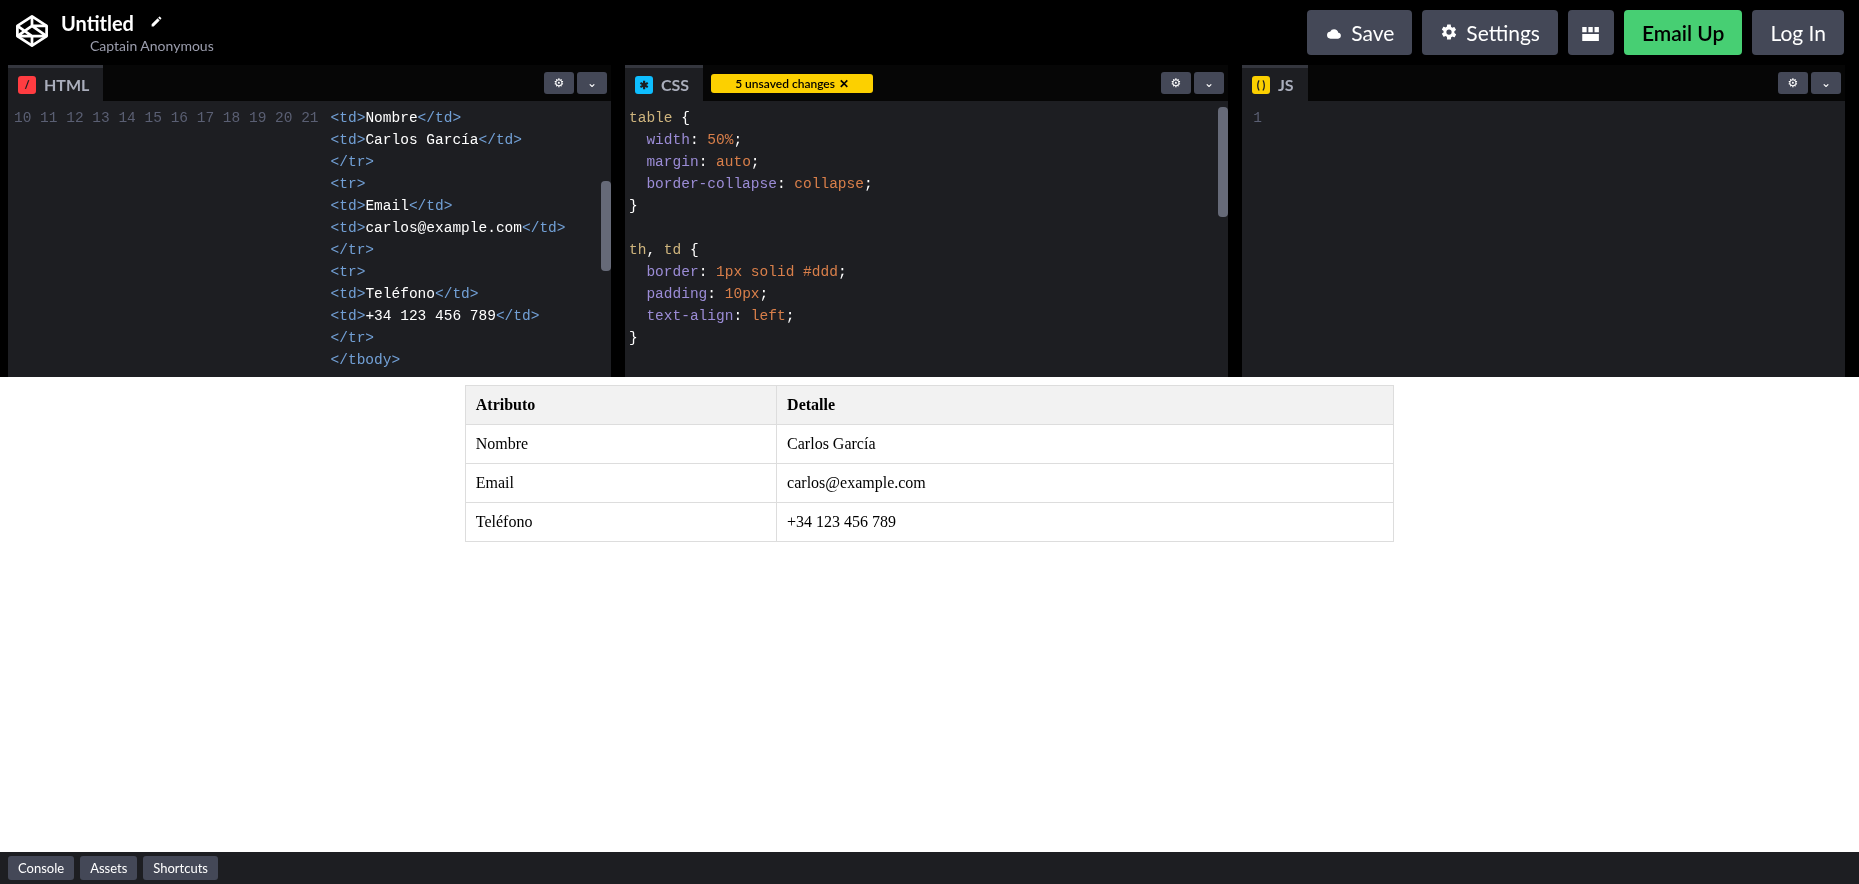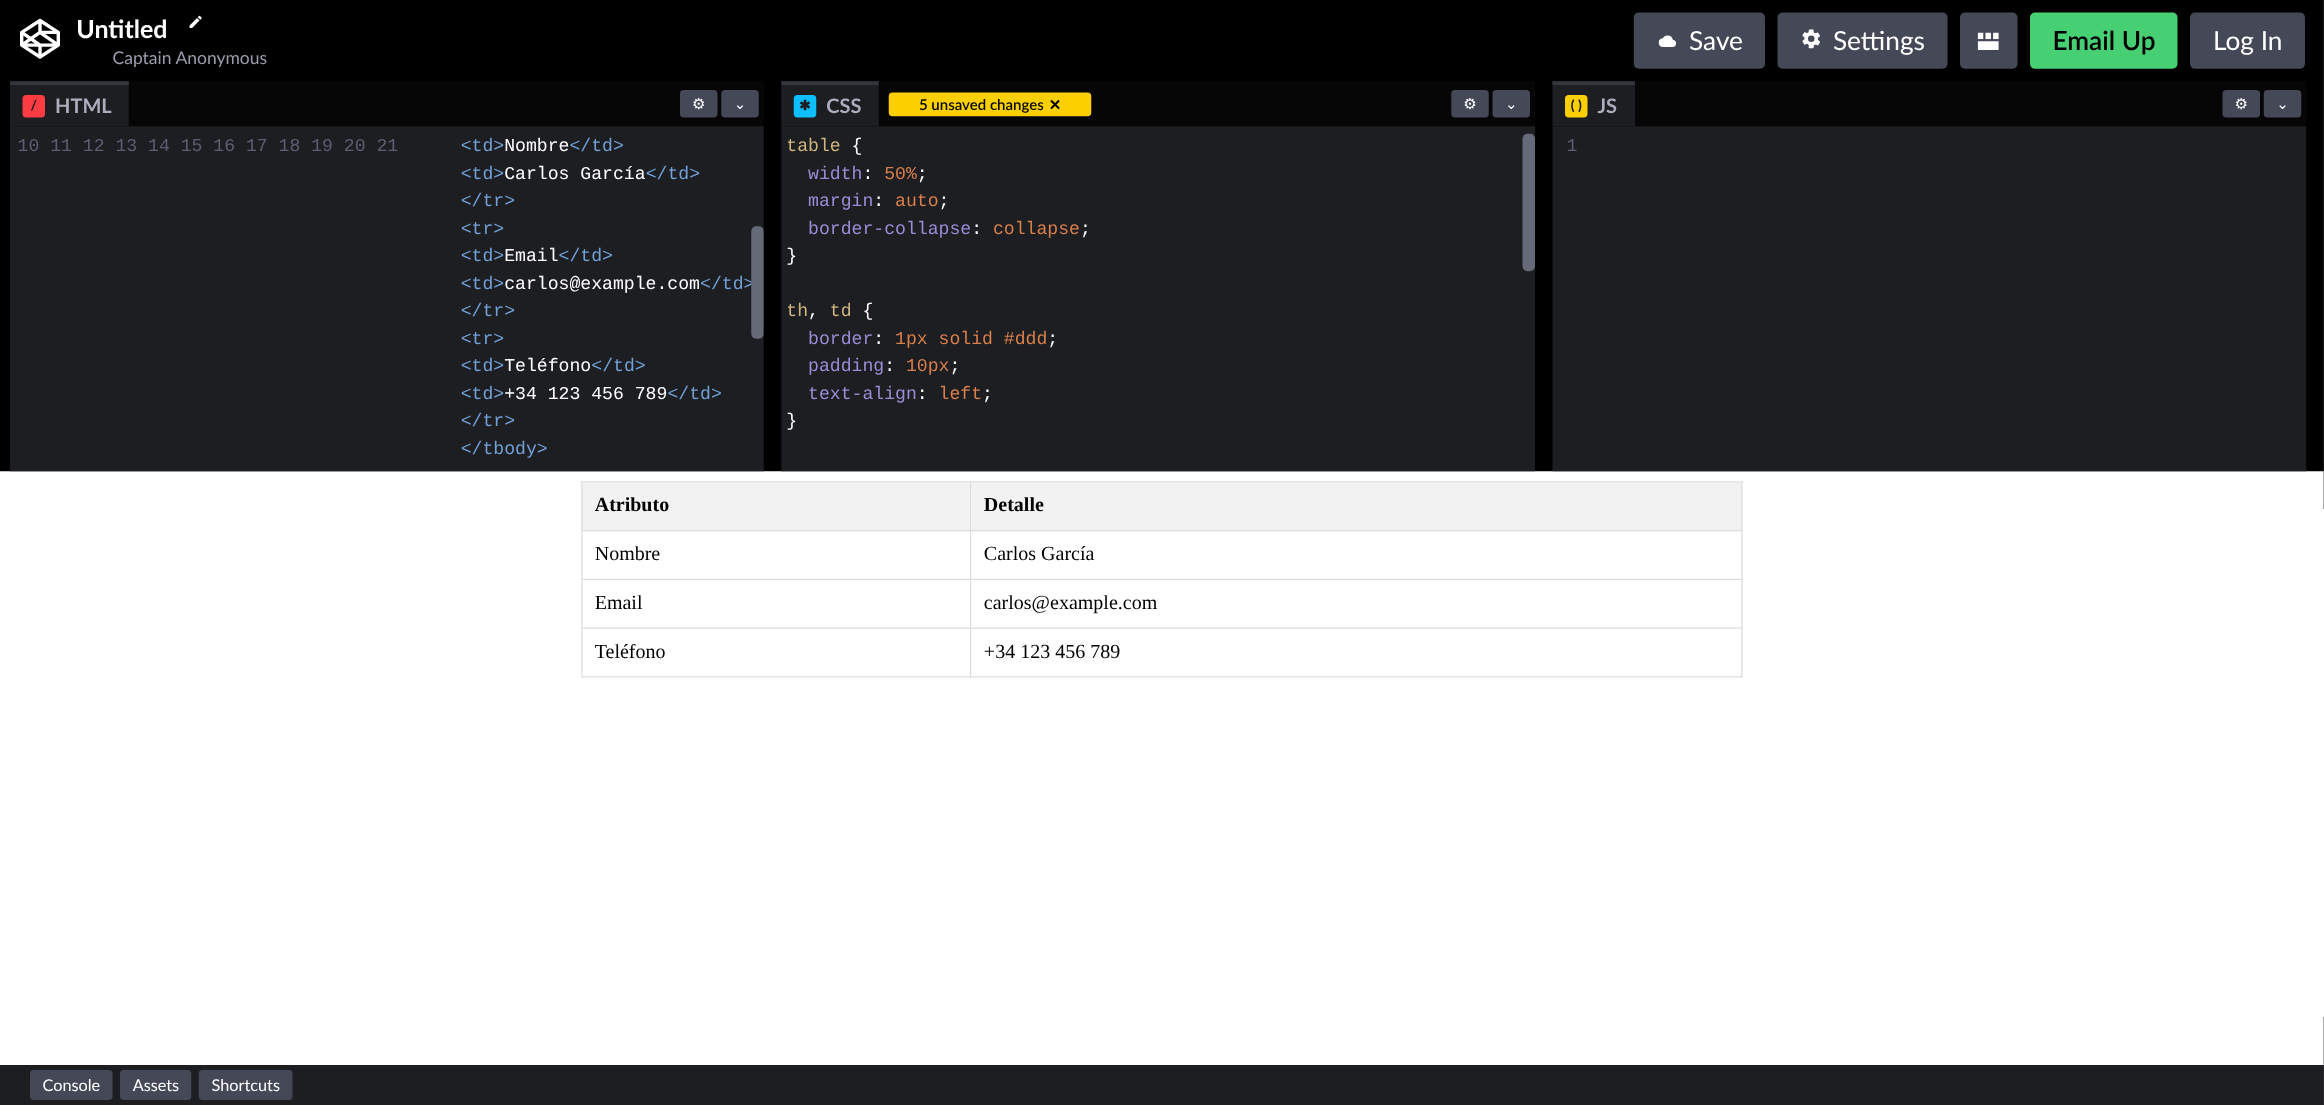--- a/index.html
+++ b/index.html
@@ -15,21 +15,21 @@
 }
 .header {
   display: flex;
   align-items: center;
   padding: 10px 15px;
   background: #000;
   height: 65px;
 }
 .logo { margin-right: 12px; }
 .title-group { flex: 0 0 auto; }
-.pen-title { font-size: 20px; font-weight: 700; display: flex; gap: 16px; }
+.pen-title { font-size: 20px; font-weight: 700; display: flex; align-items: center; gap: 16px; }
 .pen-author { font-size: 14px; color: #9b9dad; margin-top: 2px; margin-left: 29px; }
 .spacer { flex: 1; }
 .header-actions { display: flex; gap: 10px; }
 .btn {
   background: #444857;
   color: #fff;
   border: none;
   border-radius: 4px;
   padding: 10px 18px;
   font-size: 21px;
@@ -113,21 +113,20 @@
 }
 .code-body {
   flex: 1;
   background: #1d1e22;
   display: flex;
   font-family: "SFMono-Regular", Consolas, "Liberation Mono", Menlo, monospace;
   font-size: 14.5px;
   line-height: 22px;
   overflow: hidden;
   position: relative;
-  gap: 38px;
 }
 .gutter {
   text-align: right;
   color: #5a5f73;
   padding: 6px 8px 6px 6px;
   user-select: none;
   min-width: 28px;
 }
 .code-lines {
   padding: 6px 0 6px 4px;
@@ -166,21 +165,21 @@
   padding: 10px;
   text-align: left;
 }
 .preview-table th { background: #f2f2f2; font-weight: 700; }
 
 .footer {
   height: 32px;
   background: #1d1e22;
   display: flex;
   align-items: center;
-  padding: 0 24px;
+  padding: 0 8px;
   gap: 6px;
 }
 .footer-btn {
   background: #444857;
   color: #fff;
   border: none;
   border-radius: 3px;
   padding: 4px 10px;
   font-size: 13px;
   cursor: pointer;

